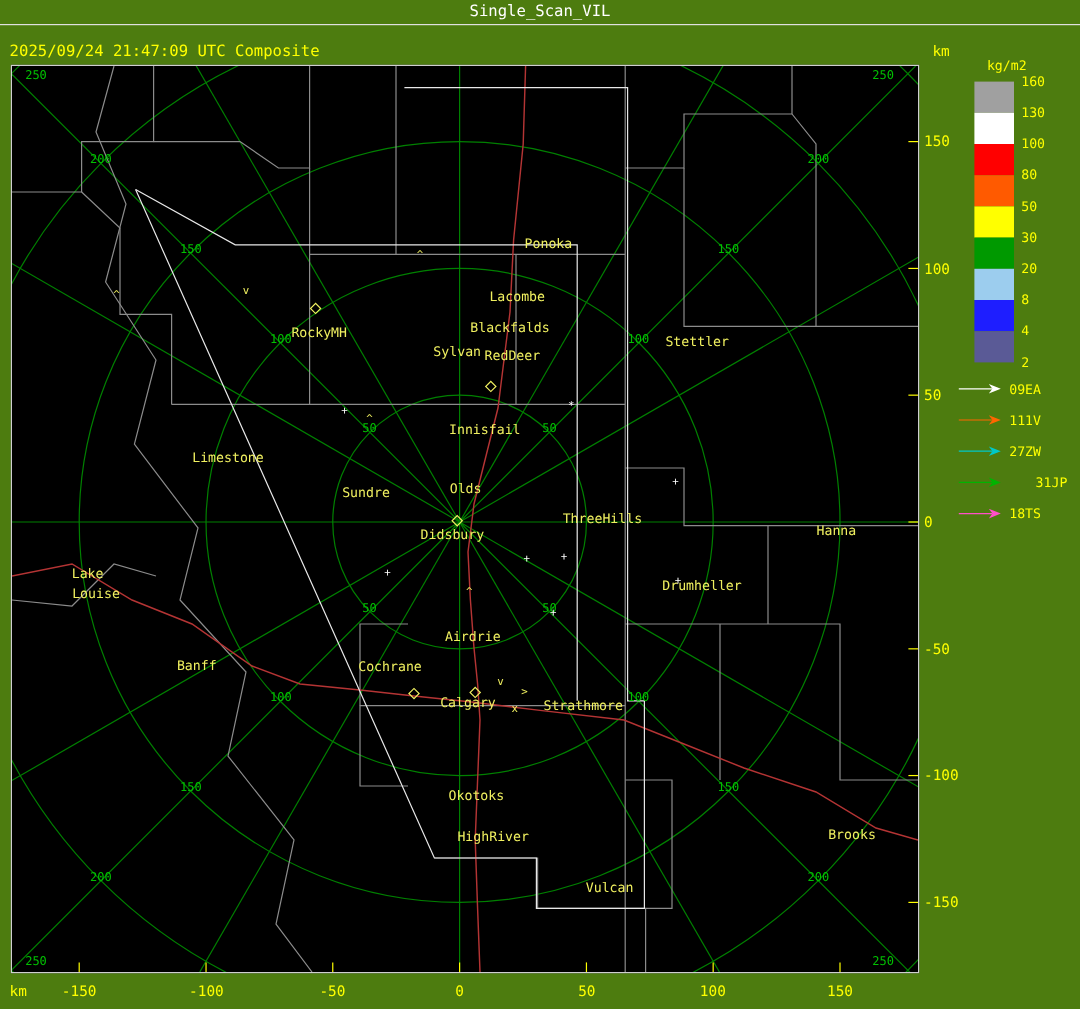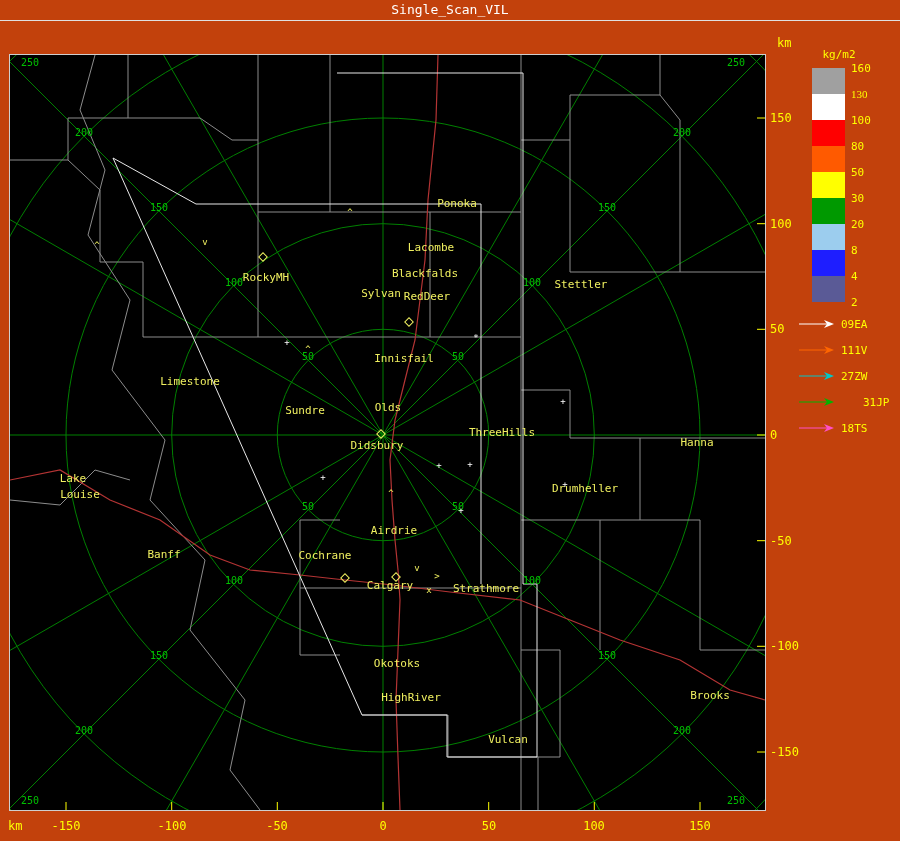--- a/index.html
+++ b/index.html
@@ -1,16 +1,16 @@
 <!DOCTYPE html>
 <html><head>
 <meta charset="utf-8">
 <style>
   html,body{margin:0;padding:0;background:#000;}
-  .screen{position:relative;width:900px;height:841px;background:#c2410c;overflow:hidden;
+  .screen{position:relative;width:900px;height:841px;background:#4d7c0f;overflow:hidden;
           font-family:"DejaVu Sans Mono","Liberation Mono",monospace;}
   .title-bar{position:absolute;left:0;top:0;width:900px;height:20px;border-bottom:1px solid #e0e0e0;
              color:#ffffff;font-size:13px;line-height:19px;text-align:center;}
   .timestamp{position:absolute;left:8px;top:36px;color:#ffff00;font-size:13px;}
   .unit-right{position:absolute;left:777px;top:36px;color:#ffff00;font-size:12px;}
   .map-frame{position:absolute;left:9px;top:54px;width:757px;height:757px;
              border:1px solid #cfcfcf;box-sizing:border-box;background:#000;}
   #map-svg{display:block;width:755px;height:755px;background:#000;cursor:crosshair;}
   #map-svg text{font-family:"DejaVu Sans Mono","Liberation Mono",monospace;}
   .right-axis span{position:absolute;left:770px;width:40px;color:#ffff00;font-size:12px;
@@ -25,20 +25,21 @@
 </style>
 </head>
 <body>
 
 <div class="screen">
 
   <div class="title-bar">
     <span>Single_Scan_VIL</span>
   </div>
 
+  <span class="timestamp">2025/09/24 21:47:09 UTC Composite</span>
   <span class="unit-right">km</span>
 
   <div class="map-frame">
     <svg id="map-svg" width="755" height="755" viewBox="0 0 755 755">
         <circle cx="373" cy="380" r="105.7" fill="none" stroke="#008000" stroke-width="1"></circle>
         <circle cx="373" cy="380" r="211.3" fill="none" stroke="#008000" stroke-width="1"></circle>
         <circle cx="373" cy="380" r="317.0" fill="none" stroke="#008000" stroke-width="1"></circle>
         <circle cx="373" cy="380" r="422.7" fill="none" stroke="#008000" stroke-width="1"></circle>
         <circle cx="373" cy="380" r="528.3" fill="none" stroke="#008000" stroke-width="1"></circle>
         <line x1="373" y1="380" x2="373.0" y2="-420.0" stroke="#008000" stroke-width="1"></line>
@@ -193,21 +194,21 @@
   <div class="cb-block" style="top: 68px; background: rgb(160, 160, 160);"></div>
       <div class="cb-block" style="top: 94px; background: rgb(255, 255, 255);"></div>
       <div class="cb-block" style="top: 120px; background: rgb(255, 0, 0);"></div>
       <div class="cb-block" style="top: 146px; background: rgb(255, 90, 0);"></div>
       <div class="cb-block" style="top: 172px; background: rgb(255, 255, 0);"></div>
       <div class="cb-block" style="top: 198px; background: rgb(0, 153, 0);"></div>
       <div class="cb-block" style="top: 224px; background: rgb(156, 205, 238);"></div>
       <div class="cb-block" style="top: 250px; background: rgb(30, 30, 255);"></div>
       <div class="cb-block" style="top: 276px; background: rgb(90, 90, 150);"></div>
       <span class="cb-label" style="top: 68px;">160</span>
-      <span class="cb-label" style="top: 94px; font-family: Liberation Serif, serif;">130</span>
+      <span class="cb-label" style="top: 94px;">130</span>
       <span class="cb-label" style="top: 120px;">100</span>
       <span class="cb-label" style="top: 146px;">80</span>
       <span class="cb-label" style="top: 172px;">50</span>
       <span class="cb-label" style="top: 198px;">30</span>
       <span class="cb-label" style="top: 224px;">20</span>
       <span class="cb-label" style="top: 250px;">8</span>
       <span class="cb-label" style="top: 276px;">4</span>
       <span class="cb-label" style="top: 302px;">2</span>
     </div>
 

